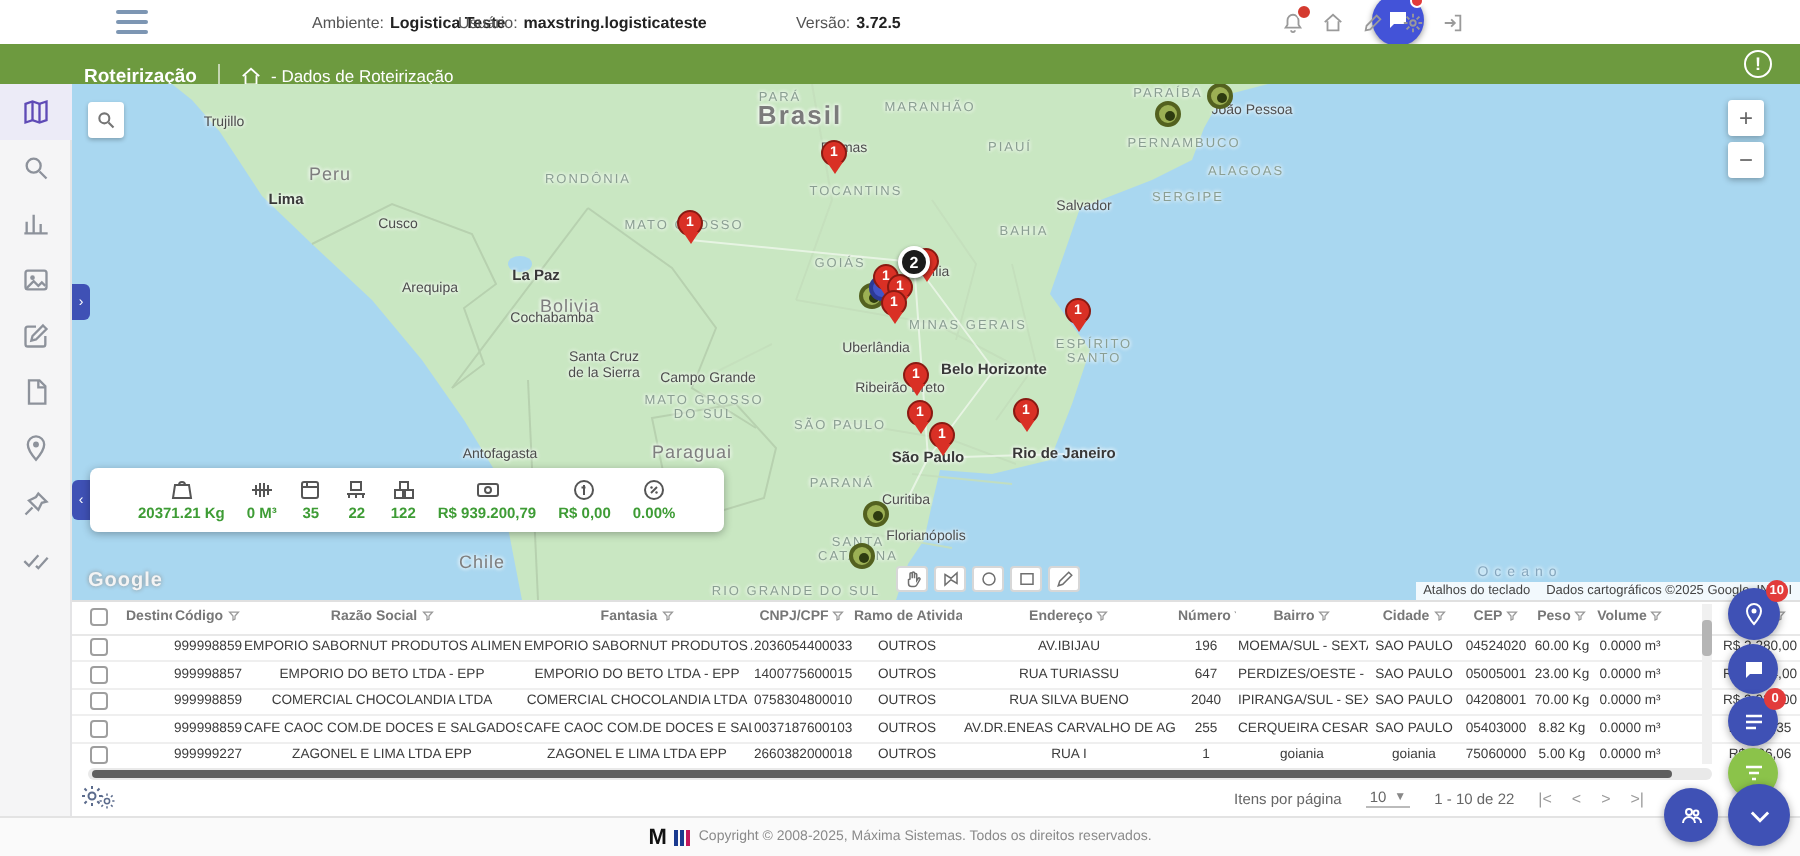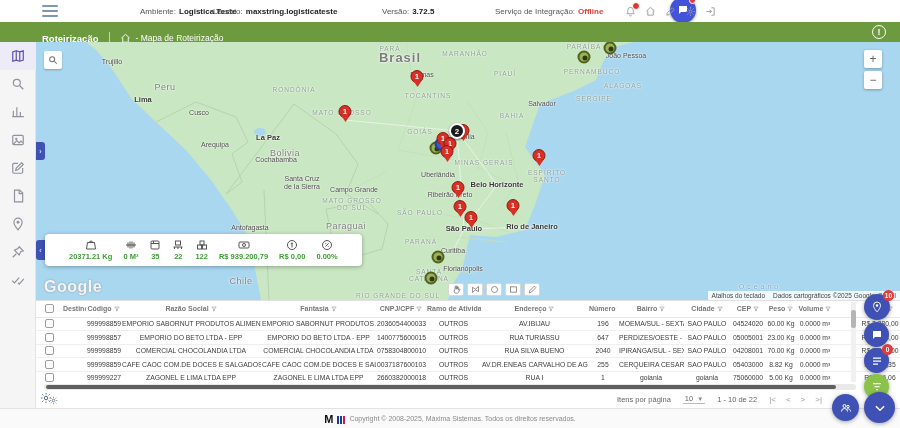--- a/index.html
+++ b/index.html
@@ -1,20 +1,20 @@
 <!DOCTYPE html>
 <html><head>
 <meta charset="utf-8">
 <style>
 *{box-sizing:border-box;margin:0;padding:0}
 html,body{width:900px;height:428px;overflow:hidden}
 body{position:relative;font-family:"Liberation Sans",sans-serif;background:#fff;color:#333}
 svg{display:block}
 
-#topbar{position:absolute;left:0;top:0;width:724px;height:22px;background:#fff;display:flex;align-items:center}
+#topbar{position:absolute;left:16px;top:0;width:724px;height:22px;background:#fff;display:flex;align-items:center}
 #hamburger{position:absolute;left:42px;top:5px;width:16px;height:12px;display:flex;flex-direction:column;justify-content:space-between;cursor:pointer}
 #hamburger span{height:2px;background:#7d96b3;border-radius:1px}
 .topitem{position:absolute;top:0;height:22px;display:flex;align-items:center;font-size:8px;color:#555;white-space:nowrap}
 .topitem b{margin-left:3px;color:#222;font-weight:bold}
 #integration b{color:#e53935}
 #top-icons{position:absolute;right:8px;top:0;height:22px;display:flex;align-items:center;gap:9px}
 #top-icons .ticon{width:11px;height:11px;color:#9a9a9a;position:relative;cursor:pointer}
 #top-icons .ticon svg{width:11px;height:11px}
 .bell-badge{position:absolute;right:-4px;top:-4px;width:8px;height:8px;background:#d43a2f;border:1px solid #fff;border-radius:50%}
 #chat-fab-top{position:absolute;left:670px;top:-3px;width:26px;height:26px;background:#4353d8;border-radius:50%;display:flex;align-items:center;justify-content:center;box-shadow:0 1px 3px rgba(0,0,0,.4);cursor:pointer}
@@ -50,21 +50,21 @@
 .blue-dot{width:13px;height:13px;background:#4355c8;border:2px solid #2c3a96;border-radius:50%;transform:translate(-50%,-50%);z-index:3}
 .green-dot{width:13px;height:13px;background:#9cb054;border:2px solid #53611f;border-radius:50%;transform:translate(-50%,-50%);z-index:2}
 .green-dot::after{content:"";position:absolute;left:3px;top:3px;width:5px;height:5px;background:#2e3b10;border-radius:50%}
 #map-zoom{position:absolute;right:18px;top:8px;width:18px}
 .zoombtn{width:18px;height:18px;background:#fff;box-shadow:0 1px 3px rgba(0,0,0,.3);display:flex;align-items:center;justify-content:center;font-size:12px;color:#666;cursor:pointer;margin-bottom:3px;border-radius:2px}
 #map-search{position:absolute;left:8px;top:9px;width:18px;height:18px;background:#fff;border-radius:2px;box-shadow:0 1px 2px rgba(0,0,0,.25);display:flex;align-items:center;justify-content:center;color:#757575;cursor:pointer}
 #map-search svg{width:10px;height:10px}
 #draw-toolbar{position:absolute;left:412px;bottom:4px;display:flex;gap:3px}
 .drawbtn{width:16px;height:13px;background:#fff;border:1px solid #d7d7d7;border-radius:2px;display:flex;align-items:center;justify-content:center;color:#6f6f6f;cursor:pointer}
 .drawbtn svg{width:9px;height:9px}
-#google-logo{position:absolute;left:8px;bottom:4px;font-size:16px;font-weight:bold;color:#f4f4f4;text-shadow:0 0 2px #8b8b8b;letter-spacing:.5px}
+#google-logo{position:absolute;left:8px;bottom:4px;font-size:10px;font-weight:bold;color:#f4f4f4;text-shadow:0 0 2px #8b8b8b;letter-spacing:.5px}
 #attribution{position:absolute;right:0;bottom:0;display:flex;font-size:6.5px;color:#444}
 #attribution span{background:rgba(255,255,255,.85);padding:1px 4px;white-space:nowrap}
 #panel-toggle-mid{position:absolute;left:0;top:100px;width:9px;height:18px;background:#3f51b5;color:#fff;font-size:7px;display:flex;align-items:center;justify-content:center;border-radius:0 3px 3px 0;cursor:pointer;z-index:6}
 
 #statsbar{position:absolute;left:36px;top:234px;height:32px;display:flex;z-index:7}
 #stats-toggle{width:9px;height:20px;margin-top:6px;background:#3f51b5;color:#fff;font-size:7px;display:flex;align-items:center;justify-content:center;border-radius:3px 0 0 3px;cursor:pointer}
 #stats-card{background:#fff;border-radius:4px;box-shadow:0 1px 4px rgba(0,0,0,.3);display:flex;align-items:center;padding:2px 24px;gap:11px}
 .stat{display:flex;flex-direction:column;align-items:center;justify-content:center;gap:1px}
 .stat .sicon{width:12px;height:12px;color:#555}
 .stat .sicon svg{width:12px;height:12px}
@@ -120,24 +120,20 @@
       <b>Logistica Teste</b>
     </div>
   <div class="topitem" style="left:213px">
       <span>Usuário:</span>
       <b>maxstring.logisticateste</b>
     </div>
   <div class="topitem" style="left:382px">
       <span>Versão:</span>
       <b>3.72.5</b>
     </div>
-  <div class="topitem" id="integration" style="left:495px">
-      <span>Serviço de Integração:</span>
-      <b>Offline</b>
-    </div>
   <div id="chat-fab-top">
     <svg viewBox="0 0 24 24">
         <path d="M4 4h16v12H8l-4 4z" fill="currentColor"></path>
       </svg>
     <span class="dot"></span>
   </div>
   <div id="top-icons">
     <span class="ticon">
         <svg viewBox="0 0 24 24">
           <path d="M12 3a6 6 0 0 1 6 6v5l2 3H4l2-3V9a6 6 0 0 1 6-6zM10 20a2 2 0 0 0 4 0" fill="none" stroke="currentColor" stroke-width="2"></path>
@@ -169,21 +165,21 @@
 </div>
 
 <div id="greenbar">
   <span id="module-title">Roteirização</span>
   <span class="vdiv"></span>
   <span id="home-icon-bc">
       <svg viewBox="0 0 24 24">
         <path d="M3 11l9-8 9 8M6 10v10h12V10" fill="none" stroke="currentColor" stroke-width="2"></path>
       </svg>
     </span>
-  <span id="breadcrumb-page">- Mapa de Roteirização</span>
+  <span id="breadcrumb-page">- Dados de Roteirização</span>
   <span id="info-button">!</span>
 </div>
 
 <div id="sidebar">
     <div class="side-item active">
       <svg viewBox="0 0 24 24">
         <path d="M3 5l6-2 6 2 6-2v16l-6 2-6-2-6 2z" fill="none" stroke="currentColor" stroke-width="2"></path>
         <path d="M9 3v16M15 5v16" stroke="currentColor" stroke-width="2" fill="none"></path>
       </svg>
     </div>

